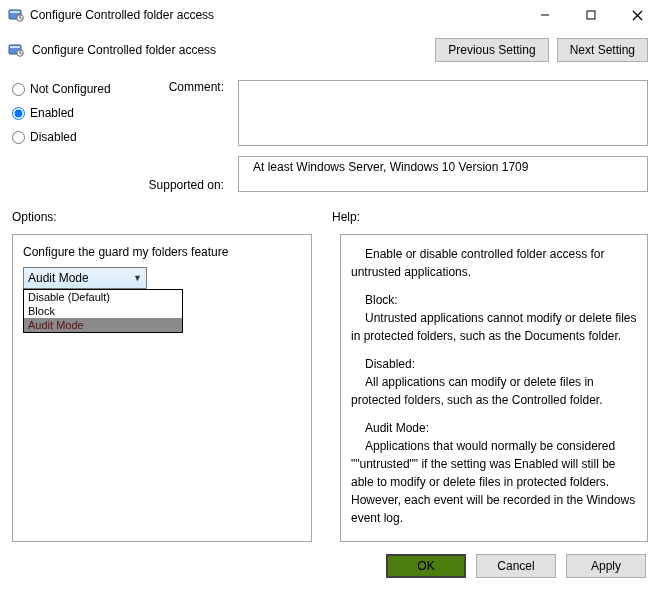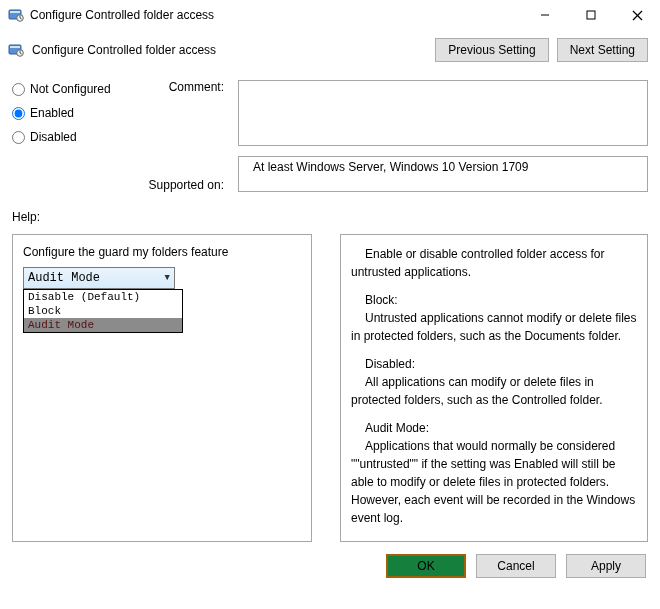--- a/index.html
+++ b/index.html
@@ -93,29 +93,28 @@
   }
   .panel-left, .panel-right {
     border: 1px solid #a6a6a6;
     background: #fff;
   }
   .panel-left { width: 300px; padding: 10px; position: relative; }
   .panel-right { flex: 1; padding: 10px 6px 10px 10px; overflow-y: scroll; line-height: 1.5; font-size: 12px;}
 
   .opt-label { font-size: 12px; margin-bottom: 8px; display:block;}
   .combo {
-    width: 152px; height: 22px;
+    width: 124px; height: 22px;
     border: 1px solid #7a7a7a;
     background: linear-gradient(#eaf4fd, #d7ecfb);
     display: flex; align-items: center;
     padding: 0 4px;
     font-size: 12px;
     position: relative;
     cursor: default;
-    font-family: Liberation Mono, monospace;
   }
   .combo-text { flex:1; user-select:none;}
   .combo-arrow { font-size: 9px; color:#333; }
   .dropdown {
     position: absolute;
     top: 21px; left: -1px;
     width: 160px;
     border: 1px solid #000;
     background: #fff;
     z-index: 5;
@@ -141,22 +140,22 @@
     padding: 12px 14px;
   }
   .dlg-btn {
     width: 80px; height: 24px;
     border: 1px solid #adadad;
     background: #e1e1e1;
     font-family: inherit; font-size: 12px;
     cursor: pointer;
   }
   .dlg-btn.primary {
-    border: 2px solid #a16207;
-    background: #15803d;
+    border: 2px solid #404040;
+    background: #4d7c0f;
   }
 </style>
 </head>
 <body>
 
 <div class="titlebar">
   <span class="title-icon">
     <svg viewBox="0 0 16 16" width="16" height="16">
       <rect x="1" y="3" width="12" height="9" rx="1" fill="#5a8fd6" stroke="#2c5d9e"></rect>
       <rect x="2" y="4" width="10" height="2" fill="#cfe3f7"></rect>
@@ -219,20 +218,21 @@
   </div>
   <div class="fields-col">
     <textarea class="comment-box" style=""></textarea>
     <div class="supported-box">
       <span>At least Windows Server, Windows 10 Version 1709</span>
     </div>
   </div>
 </div>
 
 <div class="mid-labels">
+  <span class="opt">Options:</span>
   <span class="hlp">Help:</span>
 </div>
 
 <div class="panels">
   <div class="panel-left">
     <span class="opt-label">Configure the guard my folders feature</span>
     <div class="combo">
       <span class="combo-text">Audit Mode</span>
       <span class="combo-arrow">▼</span>
       <div class="dropdown">

